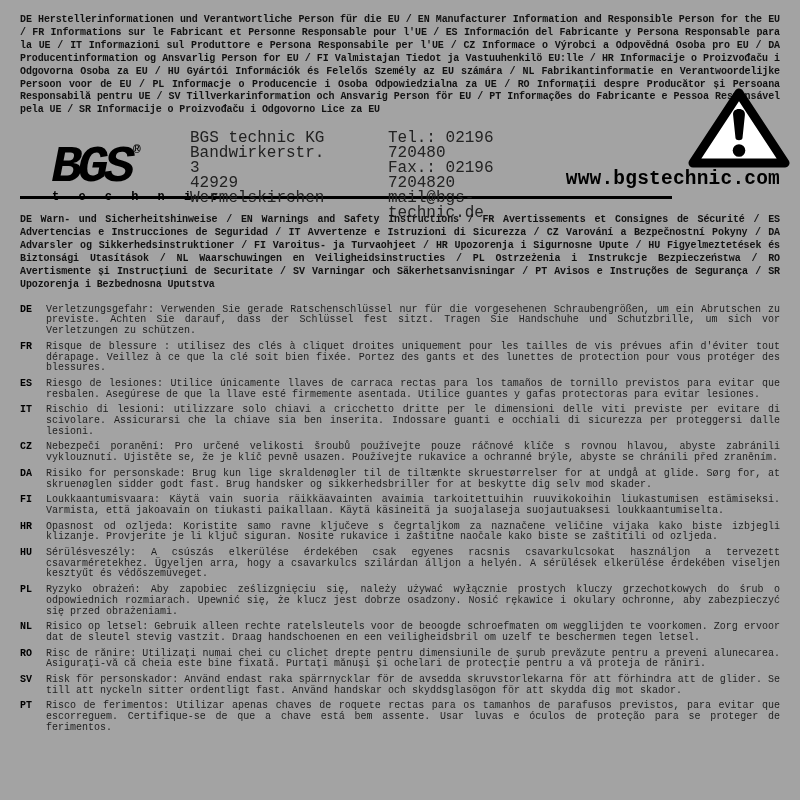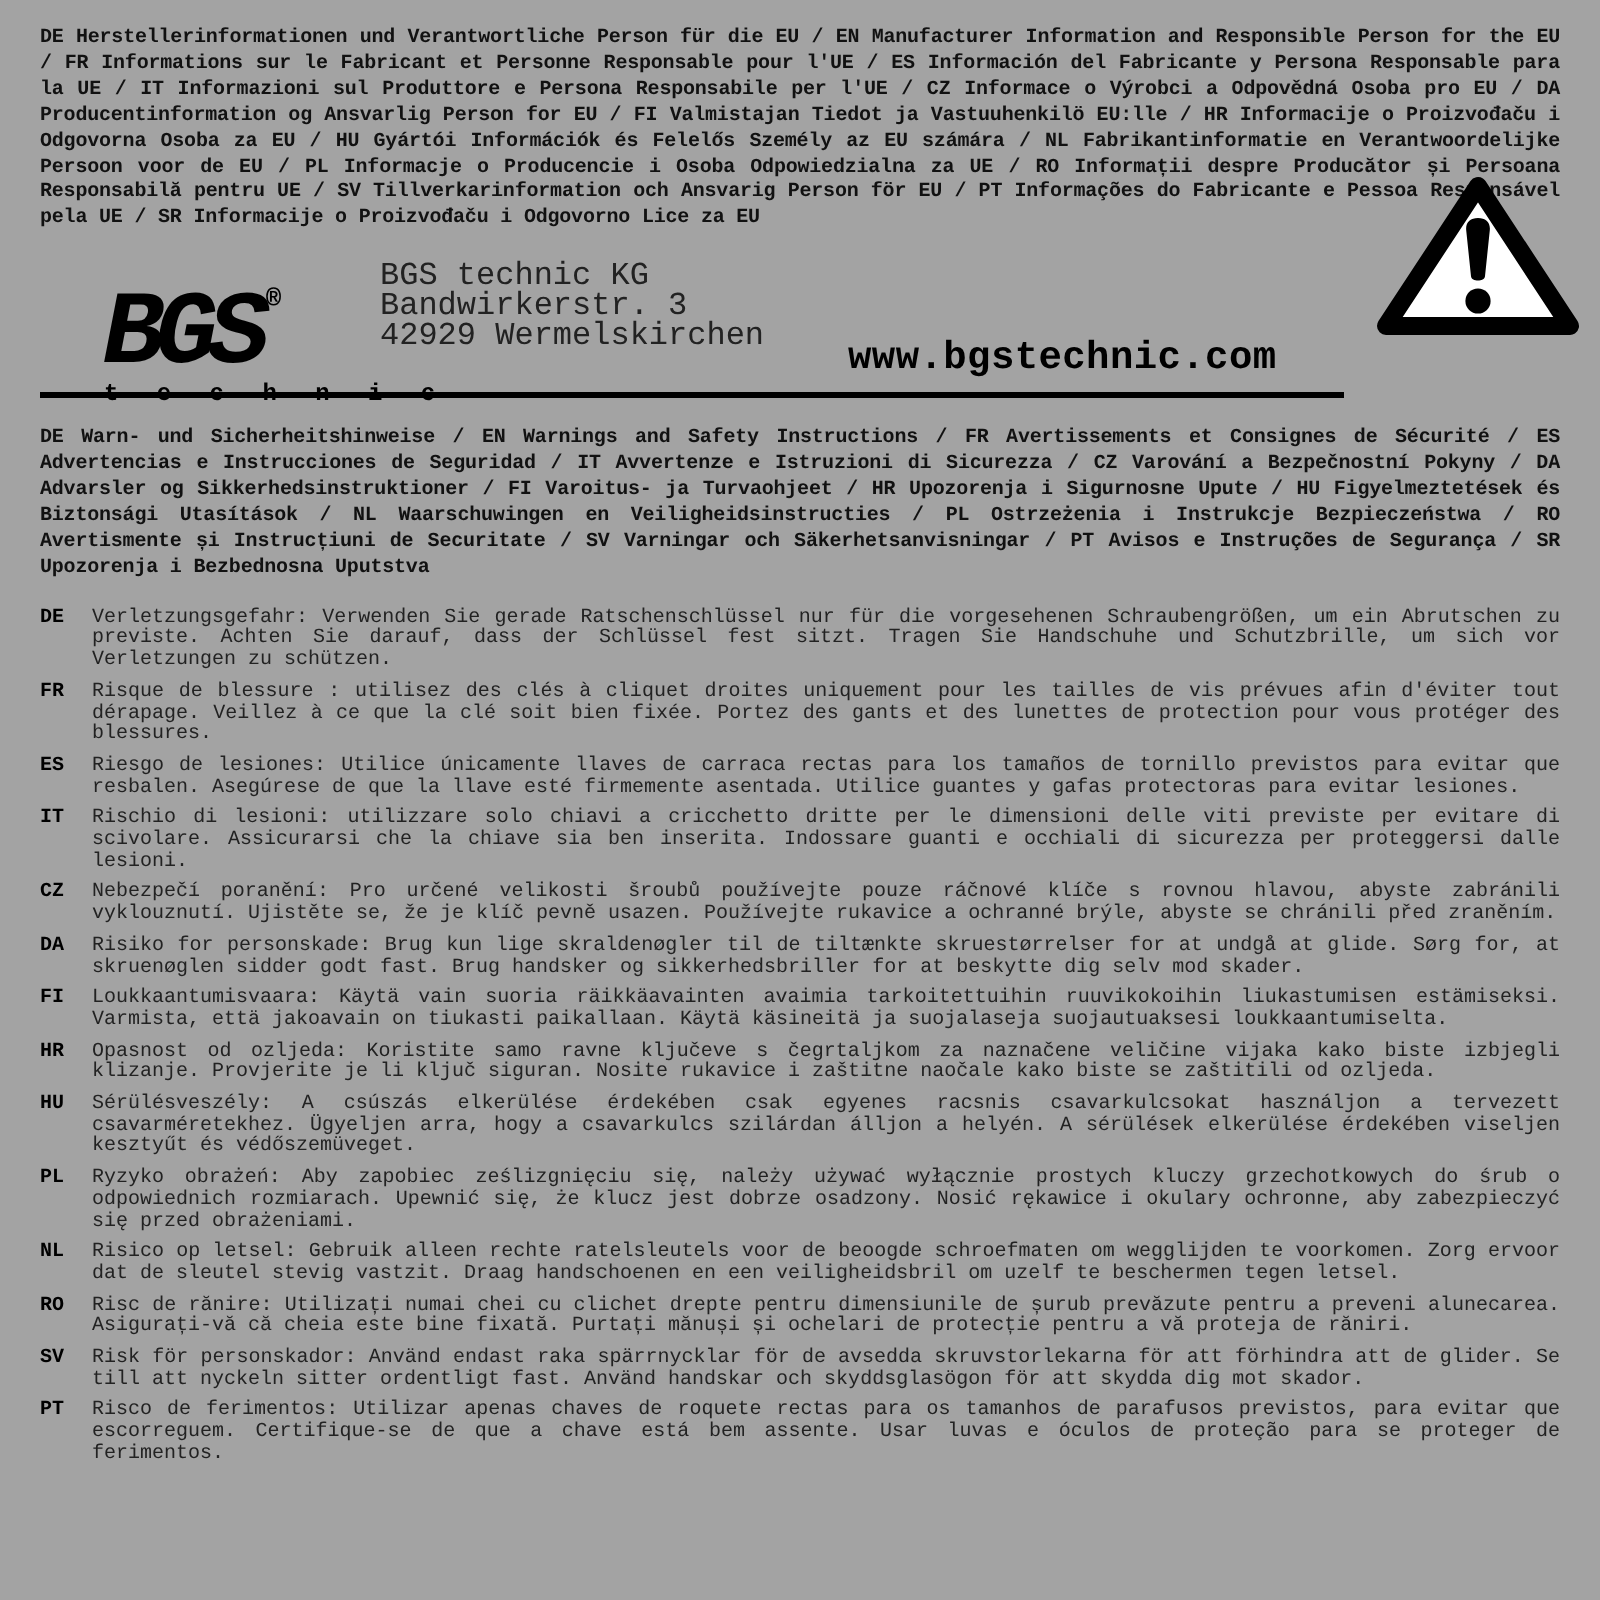--- a/index.html
+++ b/index.html
@@ -122,20 +122,25 @@
   <div class="company-row">
     <div class="logo">
       <div class="logo-main"><span>BGS</span><span class="logo-reg">®</span></div>
       <div class="logo-sub">t e c h n i c</div>
     </div>
     <div class="address-block">
       <div>BGS technic KG</div>
       <div>Bandwirkerstr. 3</div>
       <div>42929 Wermelskirchen</div>
     </div>
+    <div class="contact-block">
+      <div>Tel.: 02196 720480</div>
+      <div>Fax.: 02196 7204820</div>
+      <div>mail@bgs-technic.de</div>
+    </div>
     <div class="website">www.bgstechnic.com</div>
   </div>
 
   <div class="rule"></div>
 
   <svg class="warn-triangle" viewBox="0 0 106 84" xmlns="http://www.w3.org/2000/svg" aria-hidden="true">
     <path d="M53 7 L99 77 L7 77 Z" fill="#ffffff" stroke="#000000" stroke-width="9" stroke-linejoin="round"></path>
     <path d="M53 23 c3.9 0 6.3 2.2 5.9 6.1 l-2.4 23 c-0.3 2.9 -6.7 2.9 -7 0 l-2.4 -23 c-0.4 -3.9 2 -6.1 5.9 -6.1 Z" fill="#000000"></path>
     <circle cx="53" cy="64.5" r="6.3" fill="#000000"></circle>
   </svg>

